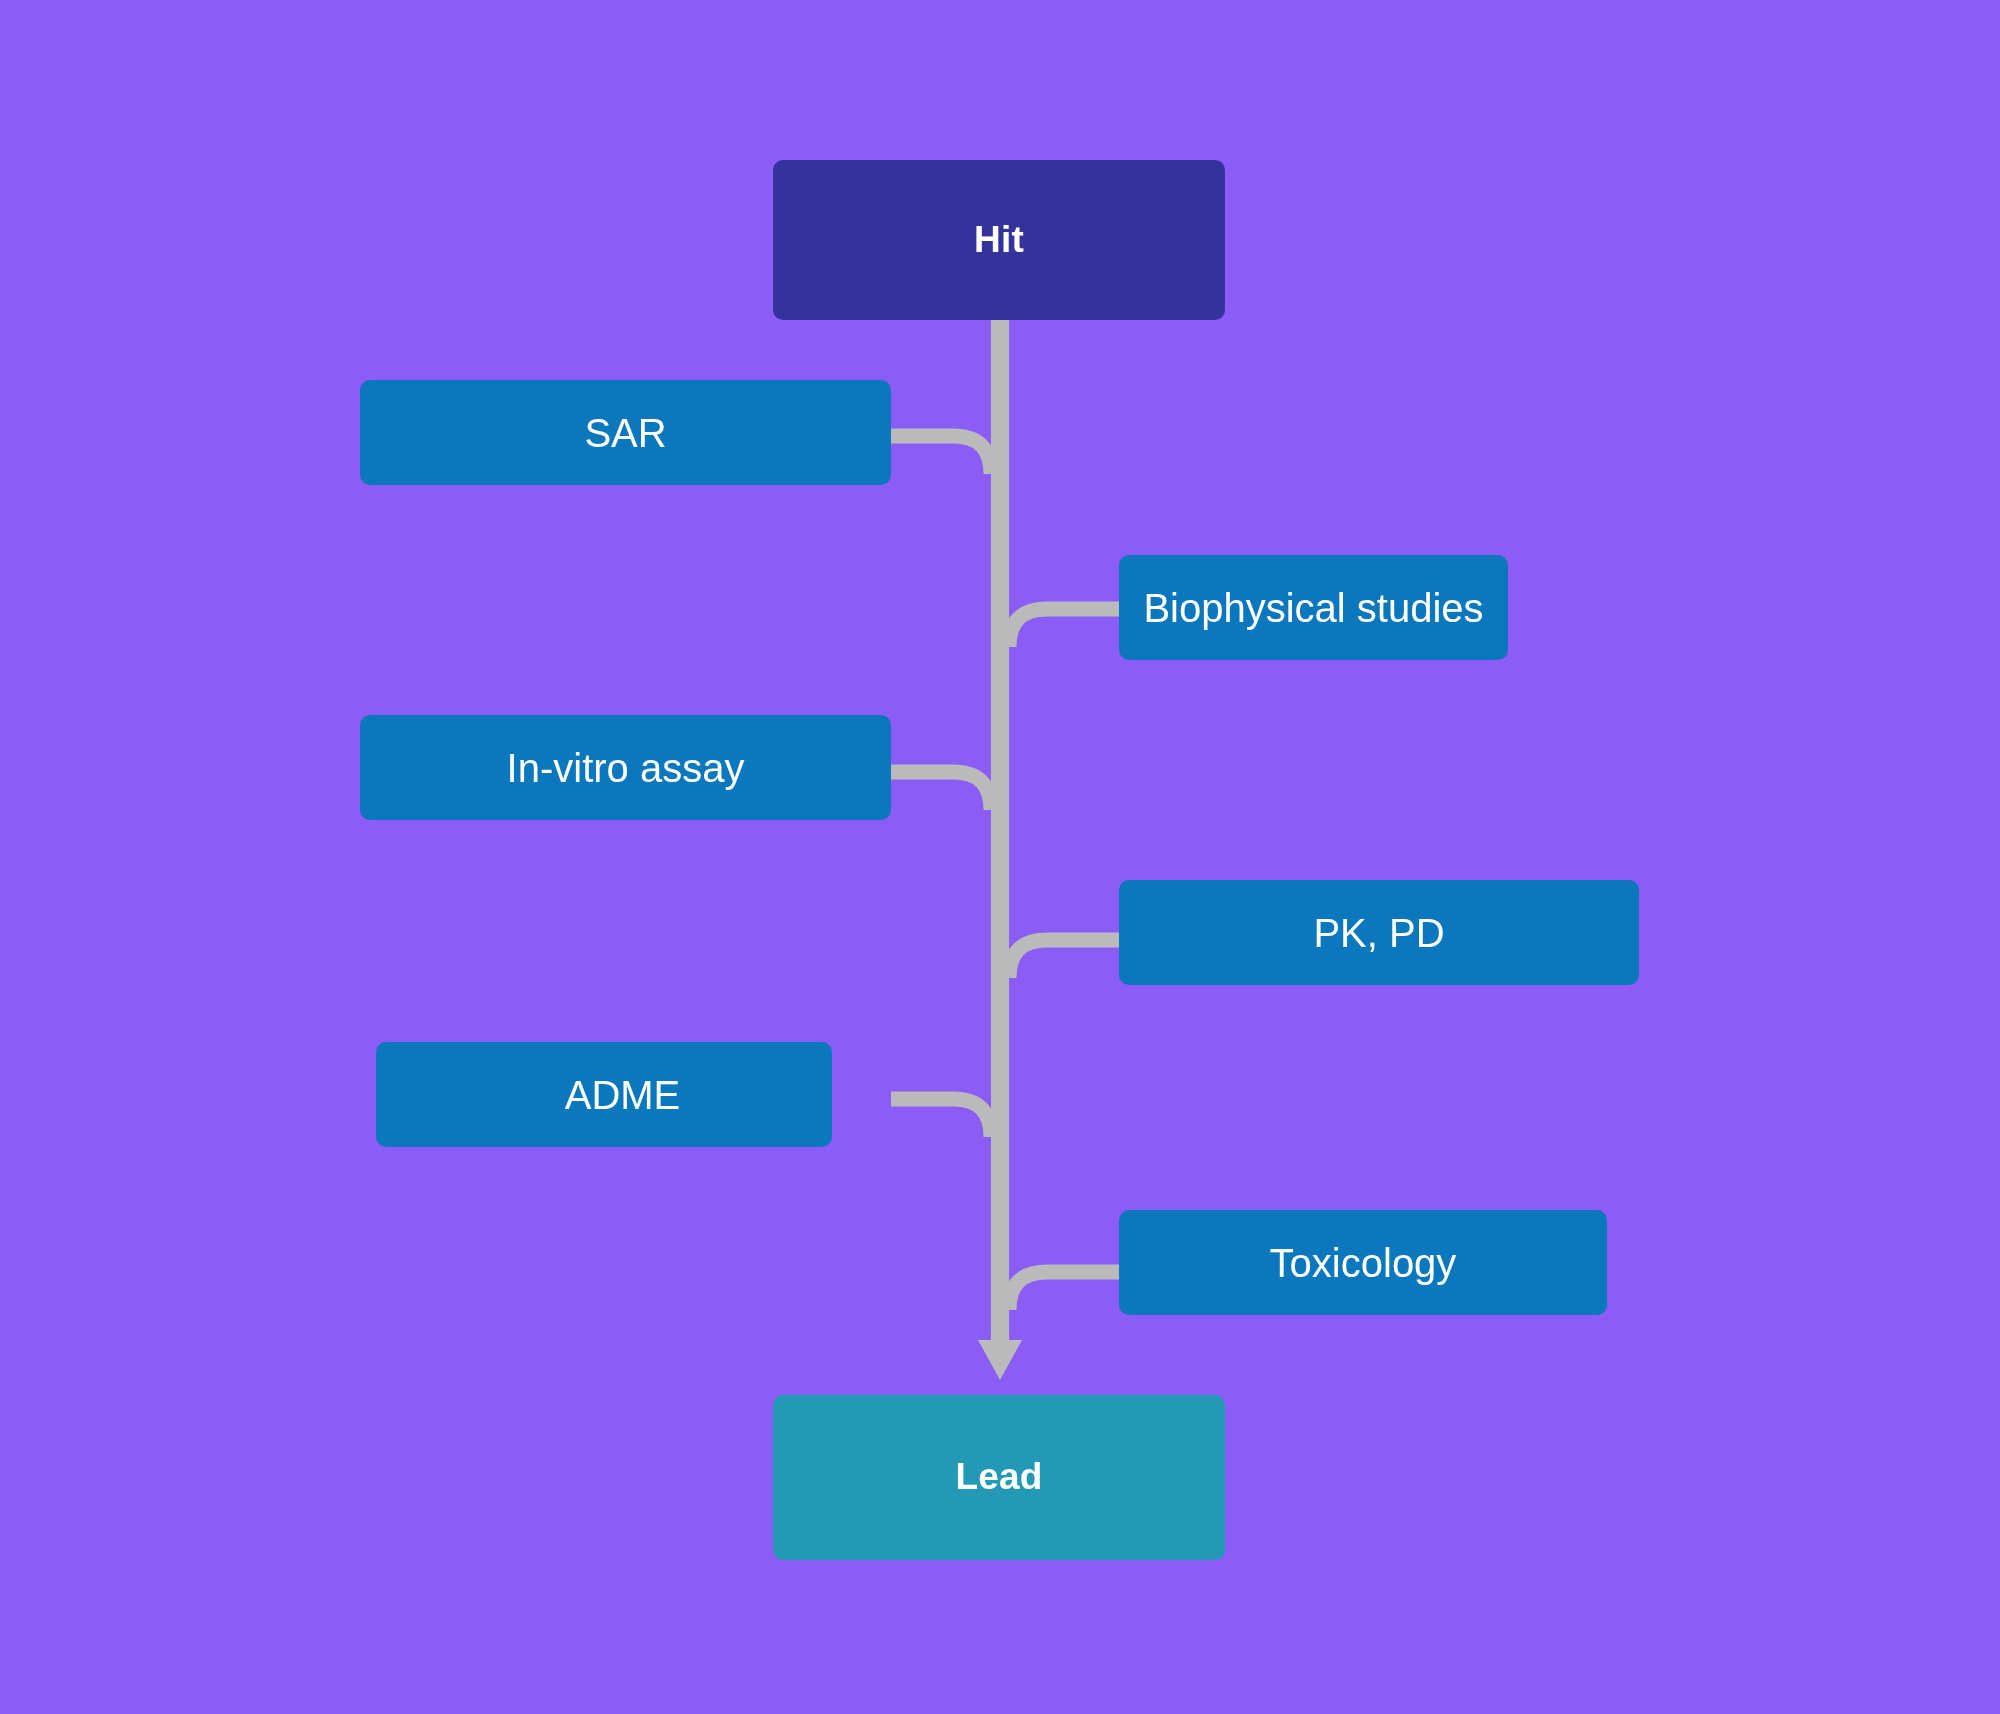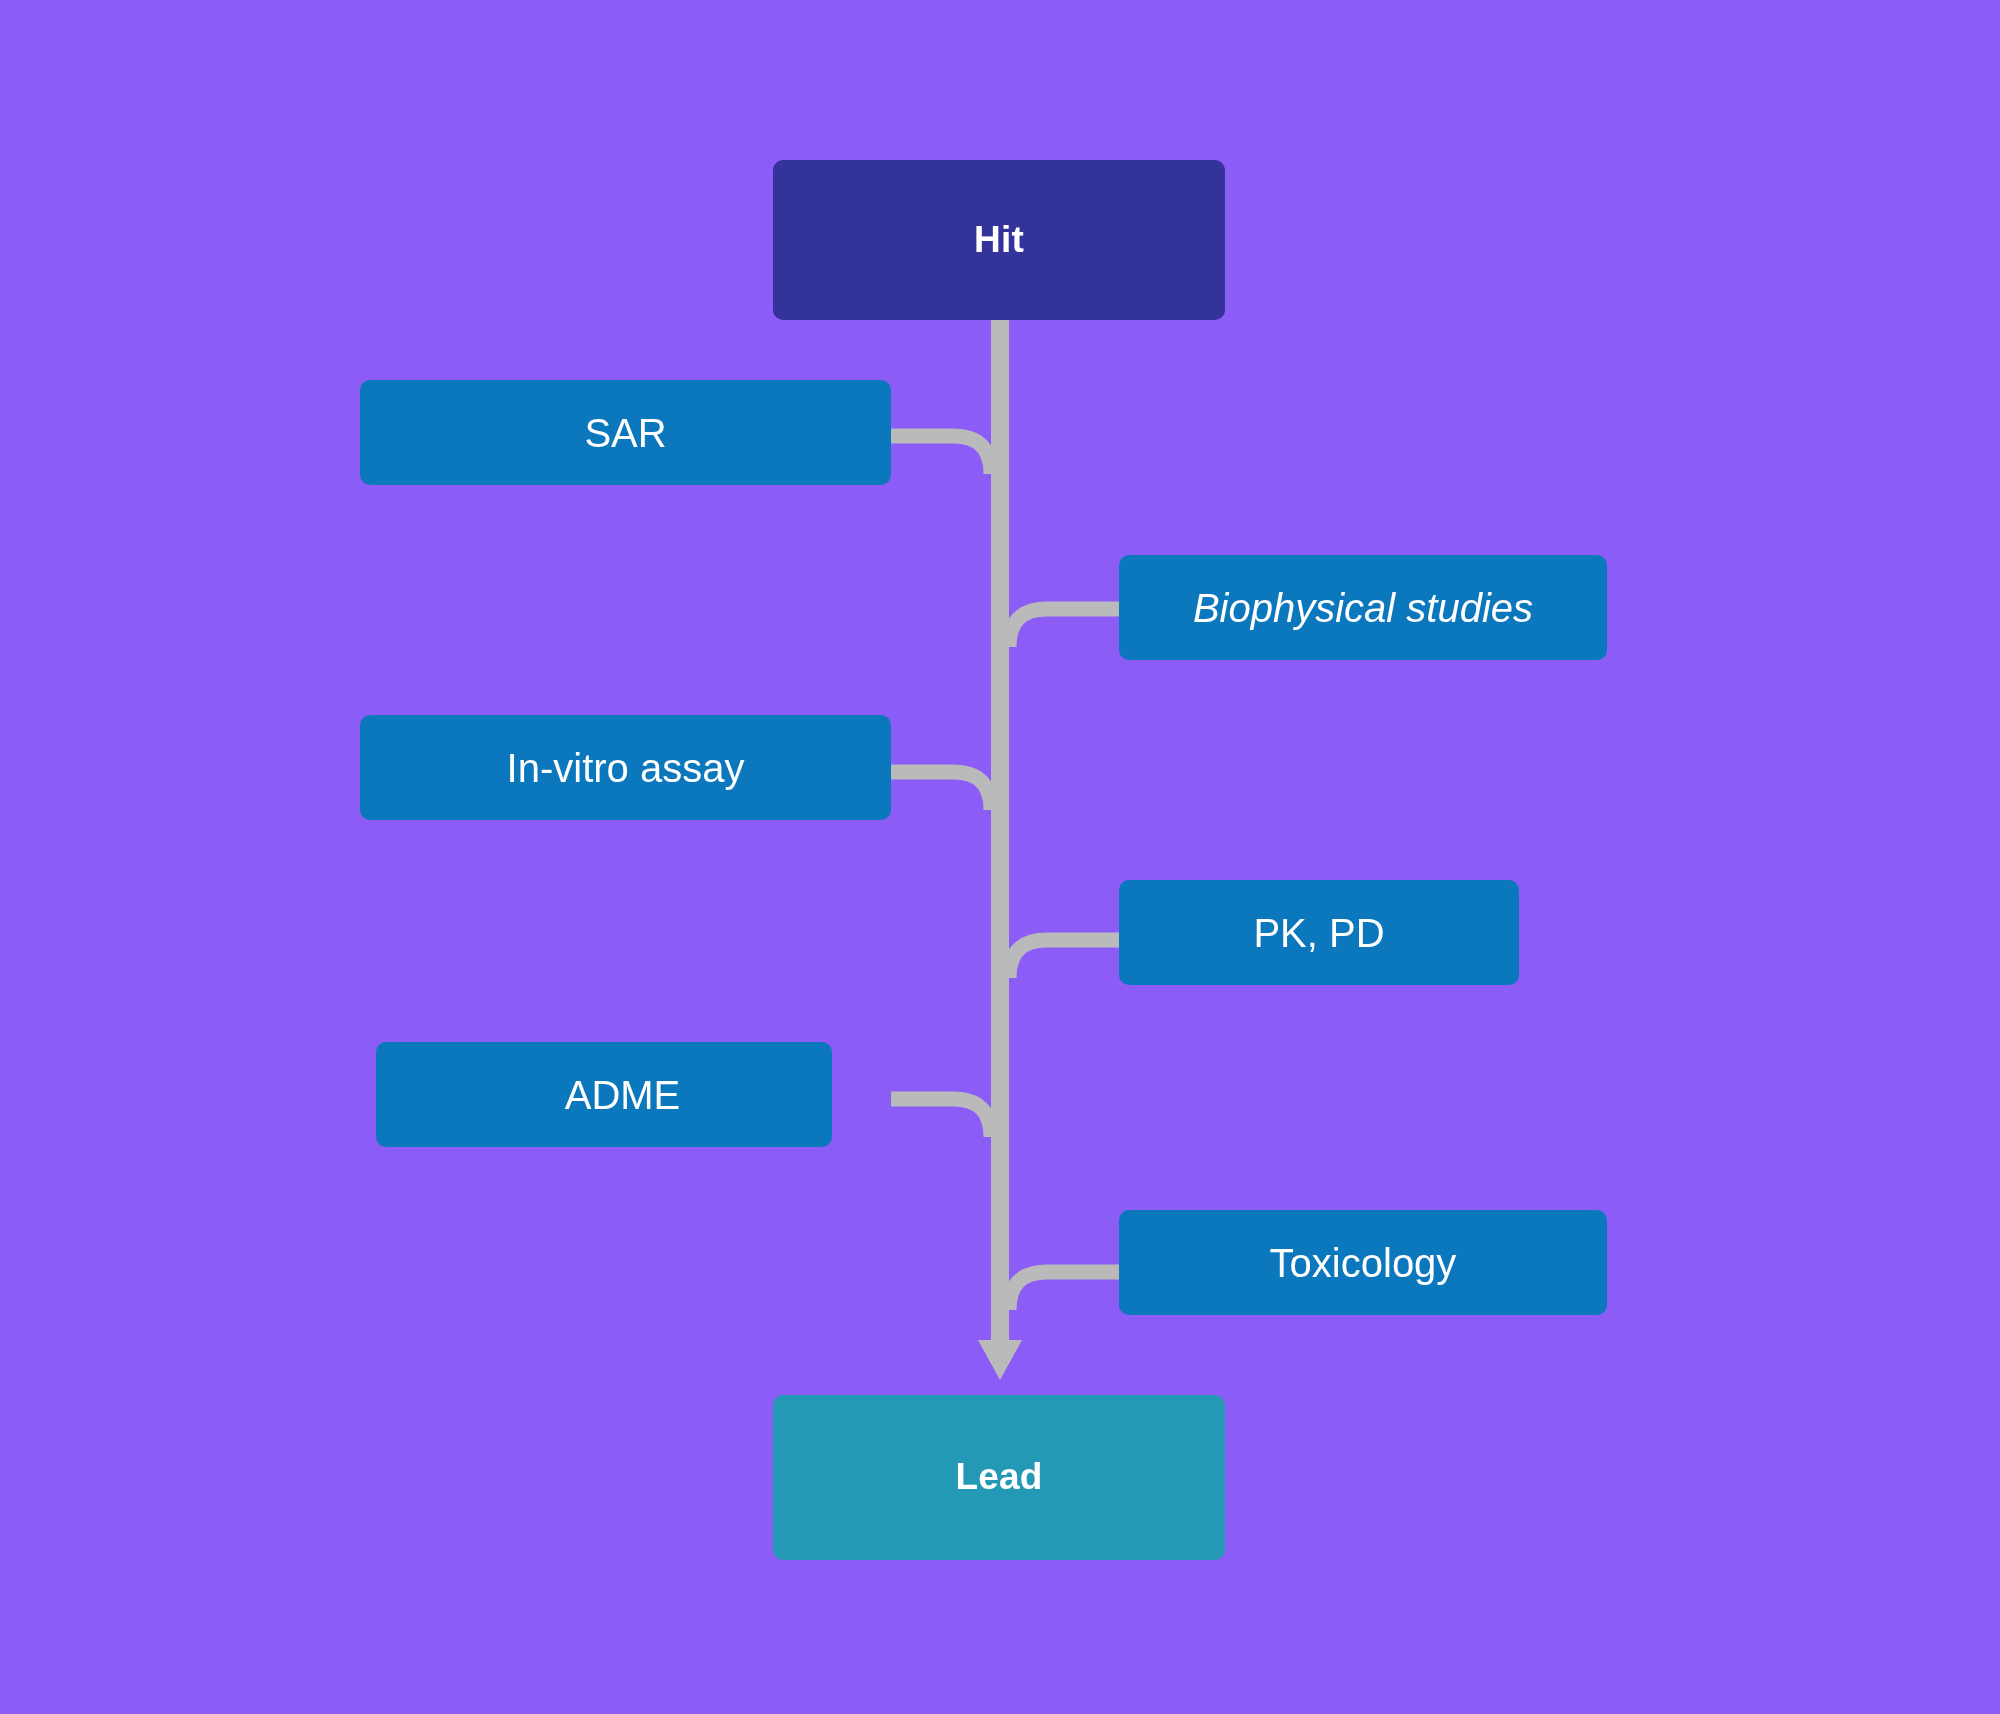--- a/index.html
+++ b/index.html
@@ -73,29 +73,29 @@
   </svg>
 
   <div class="node terminal" style="left: 773px; top: 160px; width: 452px; height: 160px; background: rgb(51, 51, 155); color: rgb(255, 255, 255); font-weight: bold;">
     <span class="node-label">Hit</span>
   </div>
 
   <div class="node stage" style="left: 360px; top: 380px; width: 531px; height: 105px; background: rgb(11, 120, 189); color: rgb(255, 255, 255); font-weight: normal;">
     <span class="node-label">SAR</span>
   </div>
 
-  <div class="node stage" style="left: 1119px; top: 555px; width: 488px; height: 105px; background: rgb(11, 120, 189); color: rgb(255, 255, 255); font-weight: normal; font-style: italic;">
+  <div class="node stage" style="left: 1119px; top: 555px; width: 389px; height: 105px; background: rgb(11, 120, 189); color: rgb(255, 255, 255); font-weight: normal;">
     <span class="node-label">Biophysical studies</span>
   </div>
 
   <div class="node stage" style="left: 360px; top: 715px; width: 531px; height: 105px; background: rgb(11, 120, 189); color: rgb(255, 255, 255); font-weight: normal; justify-content: center;">
     <span class="node-label">In-vitro assay</span>
   </div>
 
-  <div class="node stage" style="left: 1119px; top: 880px; width: 400px; height: 105px; background: rgb(11, 120, 189); color: rgb(255, 255, 255); font-weight: normal;">
+  <div class="node stage" style="left: 1119px; top: 880px; width: 520px; height: 105px; background: rgb(11, 120, 189); color: rgb(255, 255, 255); font-weight: normal;">
     <span class="node-label">PK, PD</span>
   </div>
 
   <div class="node stage" style="left: 376px; top: 1042px; width: 456px; height: 105px; background: rgb(11, 120, 189); color: rgb(255, 255, 255); font-weight: normal; padding-left: 37px;">
     <span class="node-label">ADME</span>
   </div>
 
   <div class="node stage" style="left: 1119px; top: 1210px; width: 488px; height: 105px; background: rgb(11, 120, 189); color: rgb(255, 255, 255); font-weight: normal;">
     <span class="node-label">Toxicology</span>
   </div>

